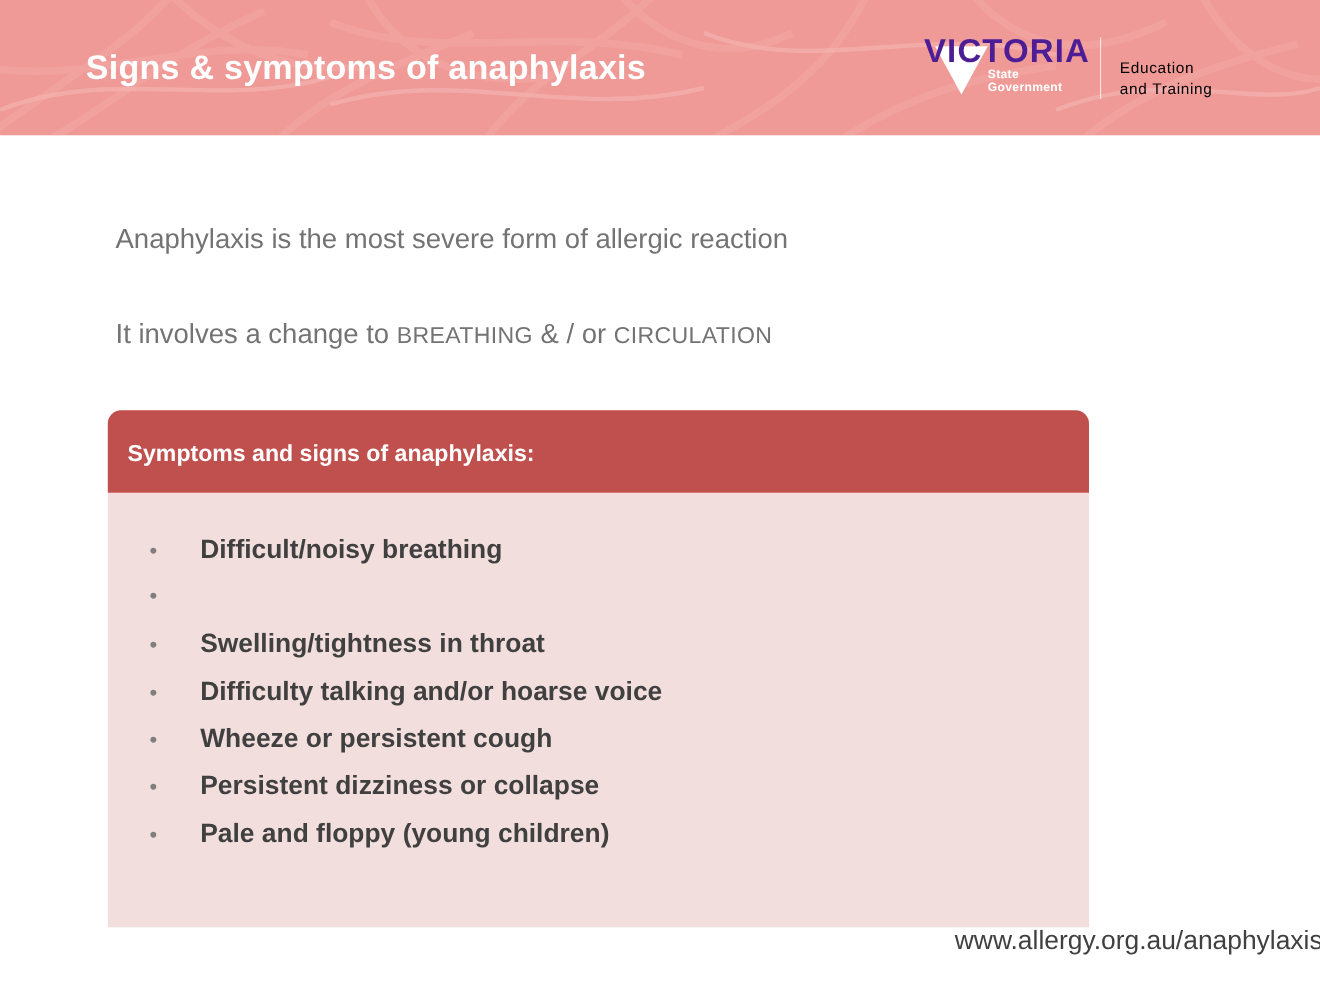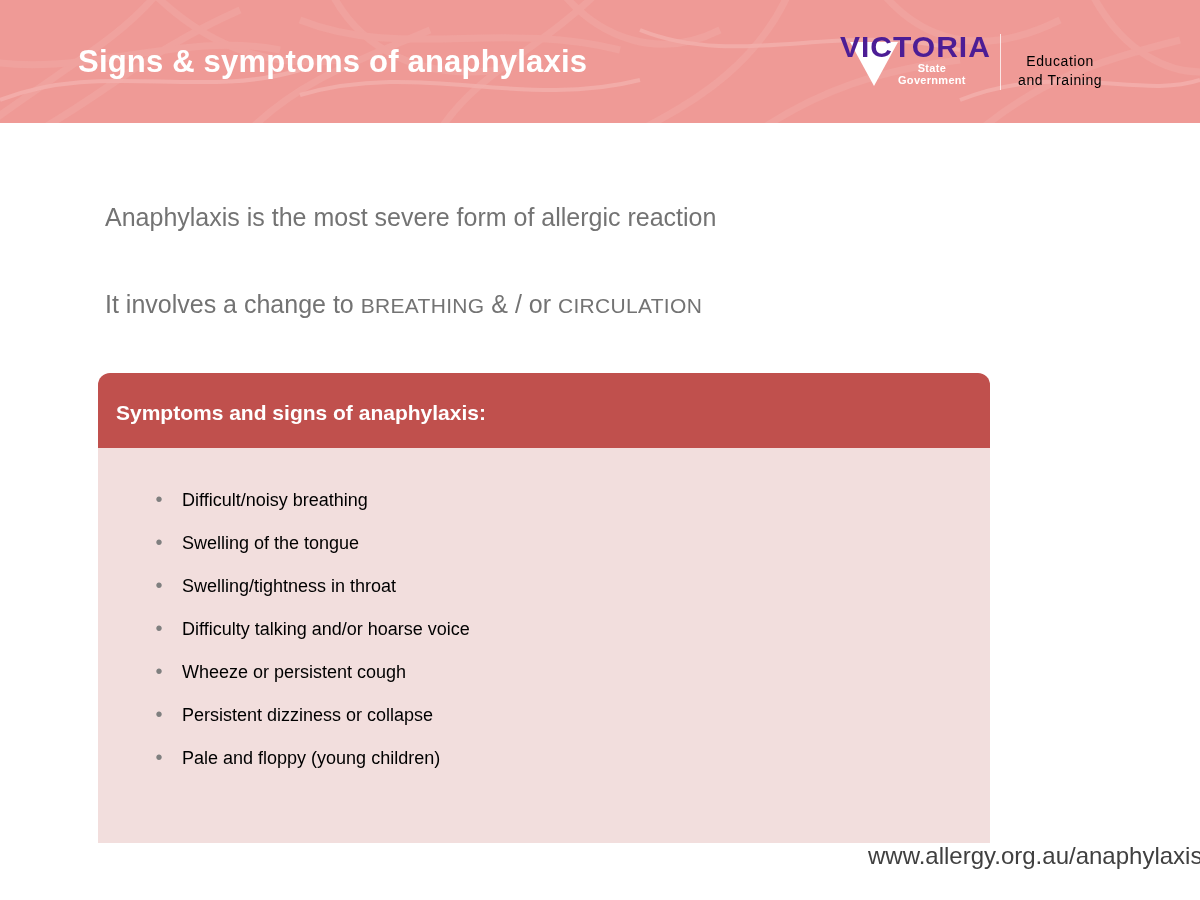--- a/index.html
+++ b/index.html
@@ -11,21 +11,20 @@
     height: 900px;
     background: #ffffff;
     font-family: "Liberation Sans", sans-serif;
     overflow: hidden;
   }
   .slide {
     position: relative;
     width: 1200px;
     height: 900px;
     background: #ffffff;
-    text-align: center;
   }
 
   
   .header {
     position: absolute;
     left: 0;
     top: 0;
     width: 1200px;
     height: 123px;
     background: #ef9a96;
@@ -160,23 +159,24 @@
     height: 43px;
     padding-left: 38px;
   }
   .bullet-dot {
     width: 46px;
     font-size: 20px;
     color: #7f7f7f;
     line-height: 43px;
   }
   .bullet-text {
-    font-size: 18px;
-    color: #000000;
+    font-size: 24px;
+    color: #404040;
     line-height: 43px;
+    font-weight: bold;
   }
 
   
   .footer-link {
     position: absolute;
     left: 868px;
     top: 842px;
     font-size: 24px;
     color: #404040;
     white-space: nowrap;
@@ -238,21 +238,20 @@
     <div class="table-head">
       <div class="table-head-text">Symptoms and signs of anaphylaxis:</div>
     </div>
     <div class="table-body">
       <div class="bullet-row">
         <span class="bullet-dot">•</span>
         <span class="bullet-text">Difficult/noisy breathing</span>
       </div>
       <div class="bullet-row">
         <span class="bullet-dot">•</span>
-        <span class="bullet-text">Swelling of the tongue</span>
       </div>
       <div class="bullet-row">
         <span class="bullet-dot">•</span>
         <span class="bullet-text">Swelling/tightness in throat</span>
       </div>
       <div class="bullet-row">
         <span class="bullet-dot">•</span>
         <span class="bullet-text">Difficulty talking and/or hoarse voice</span>
       </div>
       <div class="bullet-row">

